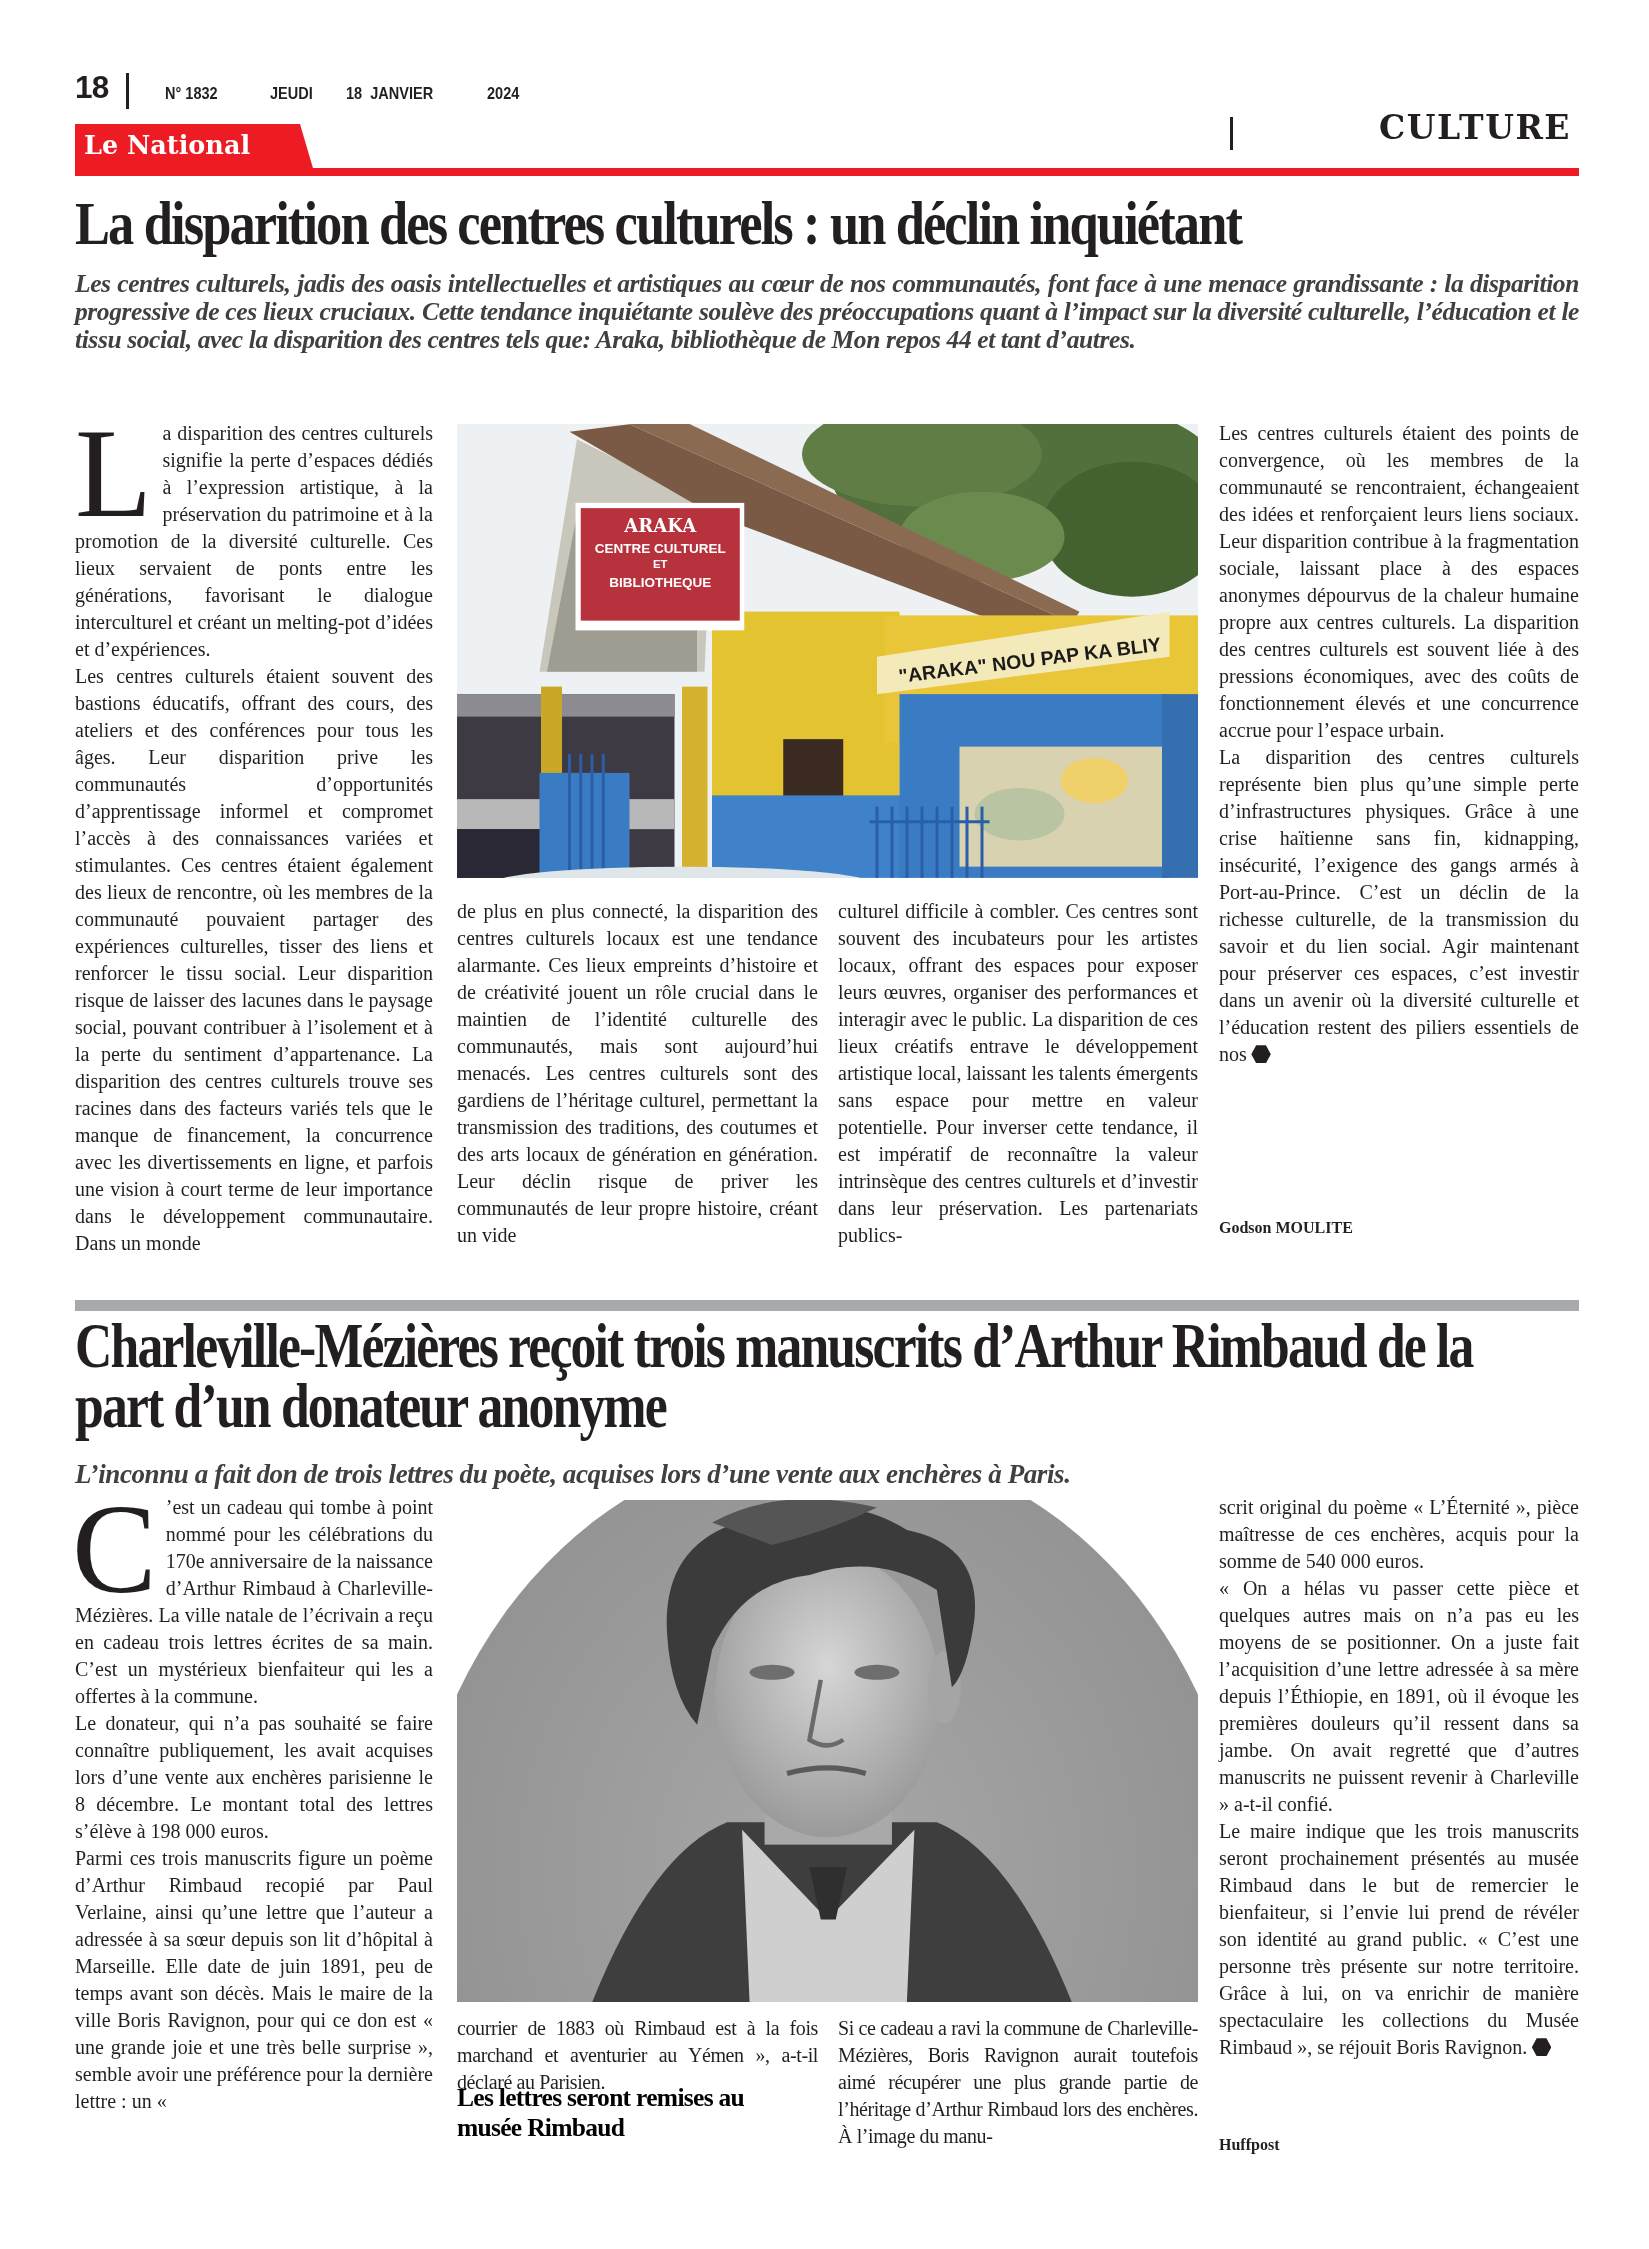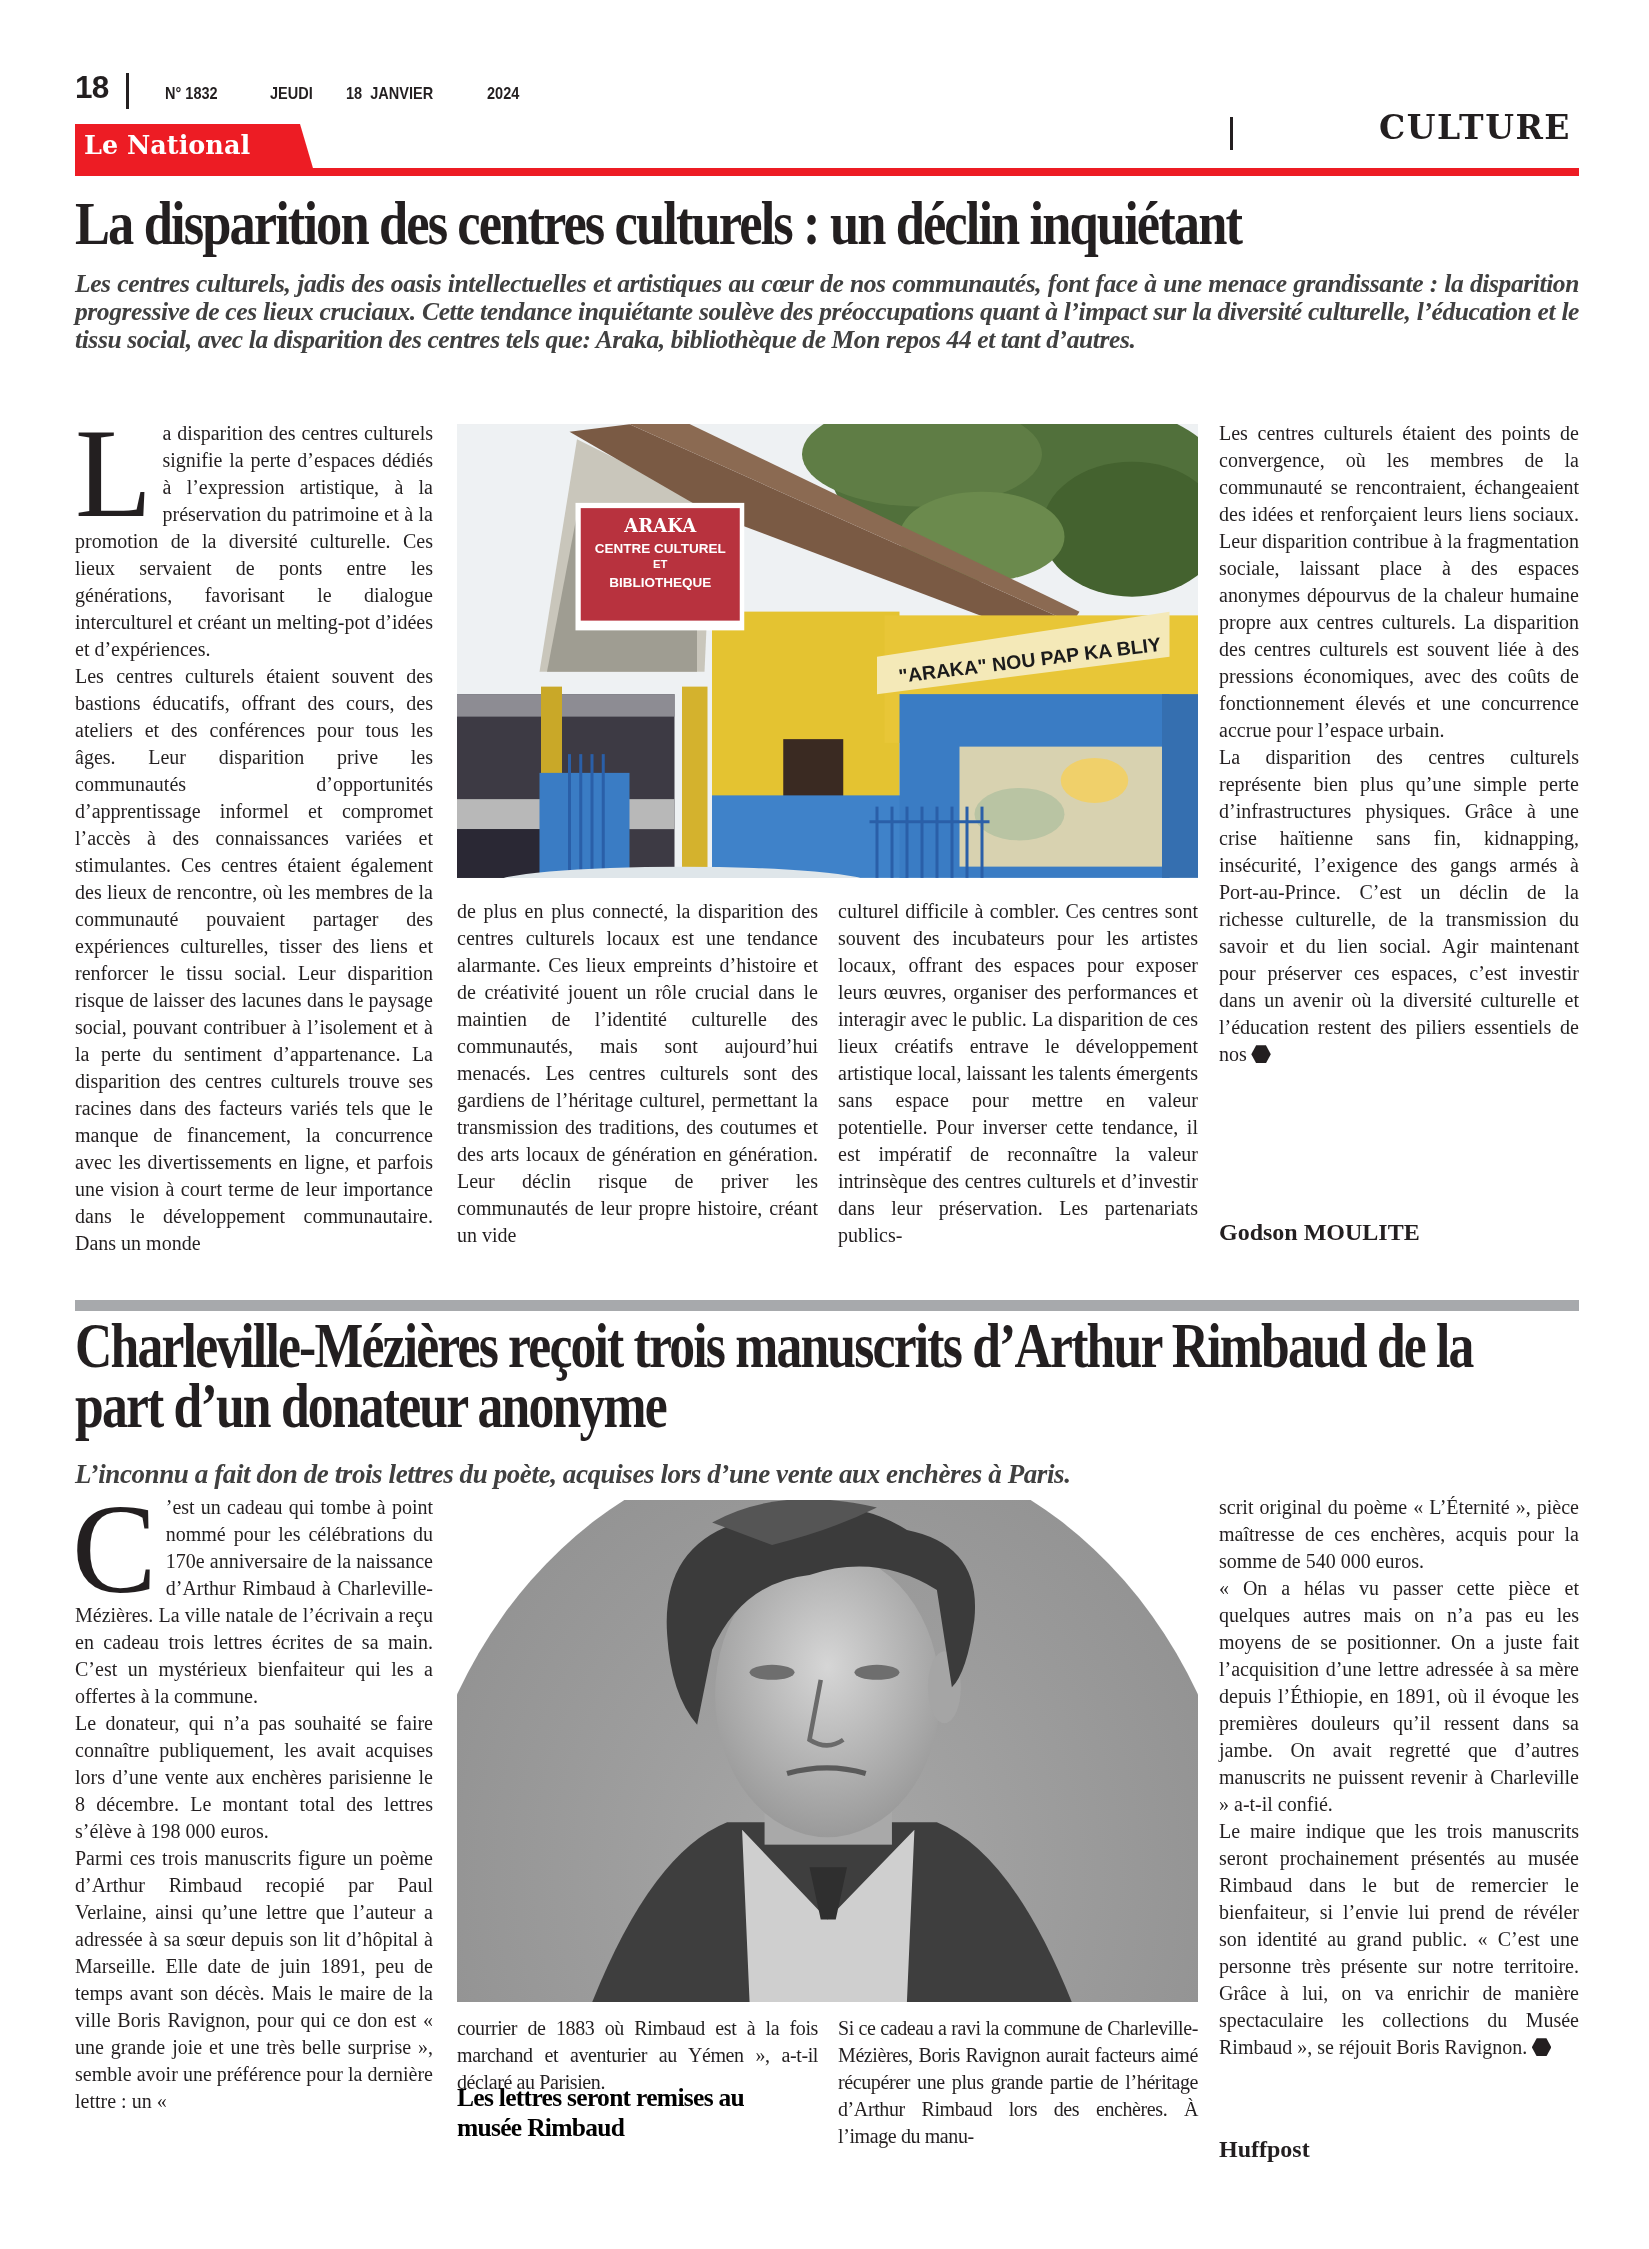--- a/index.html
+++ b/index.html
@@ -42,21 +42,21 @@
   .a1-c4 { left: 1219px; top: 420px; width: 360px; }
 
   .a2-c1 { left: 75px; top: 1494px; width: 358px; }
   .a2-c2 { left: 457px; top: 2015px; width: 361px; }
   .a2-c3 { left: 838px; top: 2015px; width: 360px; }
   .a2-c4 { left: 1219px; top: 1494px; width: 360px; }
 
   .narrow { font-family: "Liberation Serif", "DejaVu Serif", serif; letter-spacing: -0.4px; }
   .end-mark { display: inline-block; width: 19.5px; height: 18px; background: #231f20; vertical-align: -2.2px; margin-left: 4.5px; clip-path: polygon(25% 0, 75% 0, 100% 50%, 75% 100%, 25% 100%, 0 50%); }
 
-  .byline { position: absolute; font-weight: 700; font-size: 24px; color: #231f20; }
+  .byline { position: absolute; font-weight: 700; font-size: 16px; color: #231f20; }
   .byline-1 { left: 1219px; top: 1219px; }
   .byline-2 { left: 1219px; top: 2136px; }
 
   .subhead { position: absolute; left: 457px; top: 2083px; width: 352px; font-weight: 700; font-size: 25.5px; line-height: 30px; letter-spacing: -0.7px; color: #000000; }
 
   .gray-rule { position: absolute; left: 75px; top: 1300px; width: 1504px; height: 10.5px; background: #a7a9ac; }
 
   
   .photo { position: absolute; overflow: hidden; }
   .photo-araka { left: 457px; top: 424px; width: 741px; height: 454px; background: #e9ecef; }
@@ -219,21 +219,21 @@
     <path d="M485 240 L470 320 Q494 335 515 320" stroke="#6a6a6a" stroke-width="6" fill="none"></path>
     <path d="M440 365 Q494 350 545 365" stroke="#5a5a5a" stroke-width="7" fill="none"></path>
   </svg>
 </div>
 
 <div class="col a2-c2">
   <p class="narrow">courrier de 1883 où Rimbaud est à la fois marchand et aventurier au Yémen », a-t-il déclaré au Parisien.</p>
 </div>
 <h2 class="subhead">Les lettres seront remises au musée Rimbaud</h2>
 <div class="col a2-c3">
-  <p class="narrow">Si ce cadeau a ravi la commune de Charleville-Mézières, Boris Ravignon aurait facteurs aimé récupérer une plus grande partie de l’héritage d’Arthur Rimbaud lors des enchères. À l’image du manu-</p>
+  <p class="narrow">Si ce cadeau a ravi la commune de Charleville-Mézières, Boris Ravignon aurait toutefois aimé récupérer une plus grande partie de l’héritage d’Arthur Rimbaud lors des enchères. À l’image du manu-</p>
 </div>
 <div class="col a2-c4">
   <p>scrit original du poème « L’Éternité », pièce maîtresse de ces enchères, acquis pour la somme de 540 000 euros.</p>
   <p>« On a hélas vu passer cette pièce et quelques autres mais on n’a pas eu les moyens de se positionner. On a juste fait l’acquisition d’une lettre adressée à sa mère depuis l’Éthiopie, en 1891, où il évoque les premières douleurs qu’il ressent dans sa jambe. On avait regretté que d’autres manuscrits ne puissent revenir à Charleville » a-t-il confié.</p>
   <p><span>Le maire indique que les trois manuscrits seront prochainement présentés au musée Rimbaud dans le but de remercier le bienfaiteur, si l’envie lui prend de révéler son identité au grand public. « C’est une personne très présente sur notre territoire. Grâce à lui, on va enrichir de manière spectaculaire les collections du Musée Rimbaud », se réjouit Boris Ravignon.</span><span class="end-mark"></span></p>
 </div>
 <div class="byline byline-2">Huffpost</div>
 
 
 </body></html>

